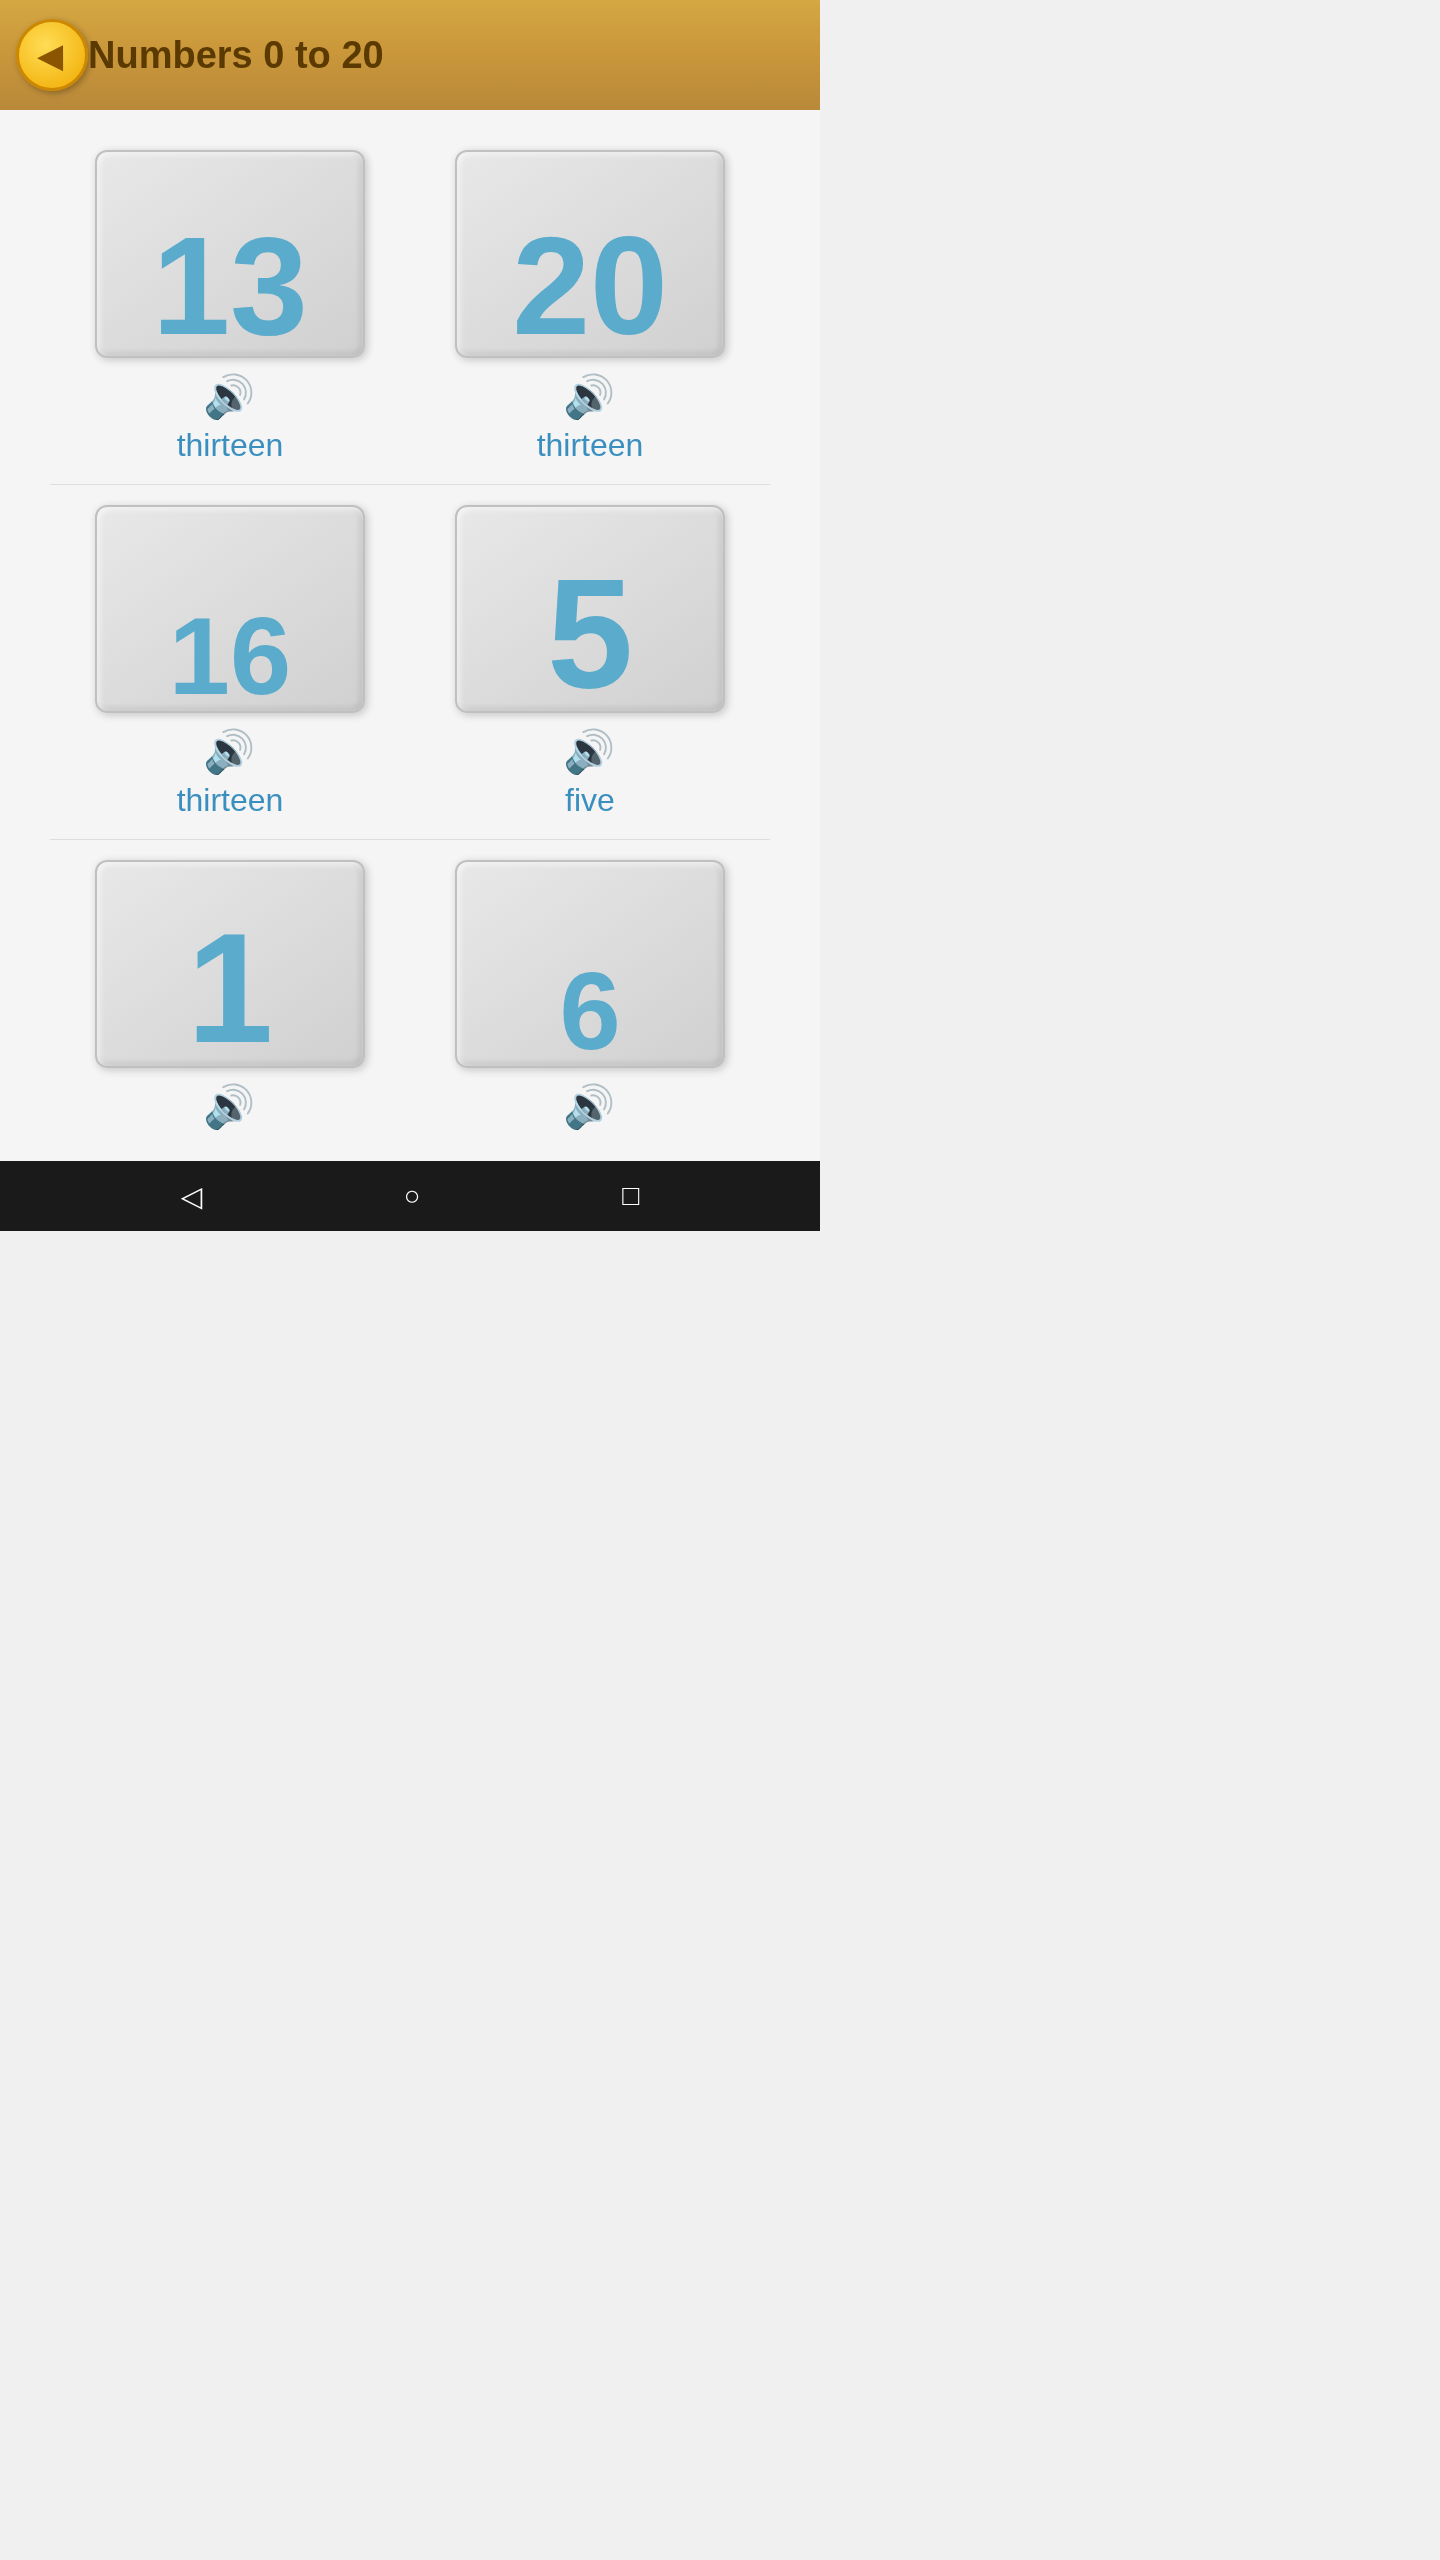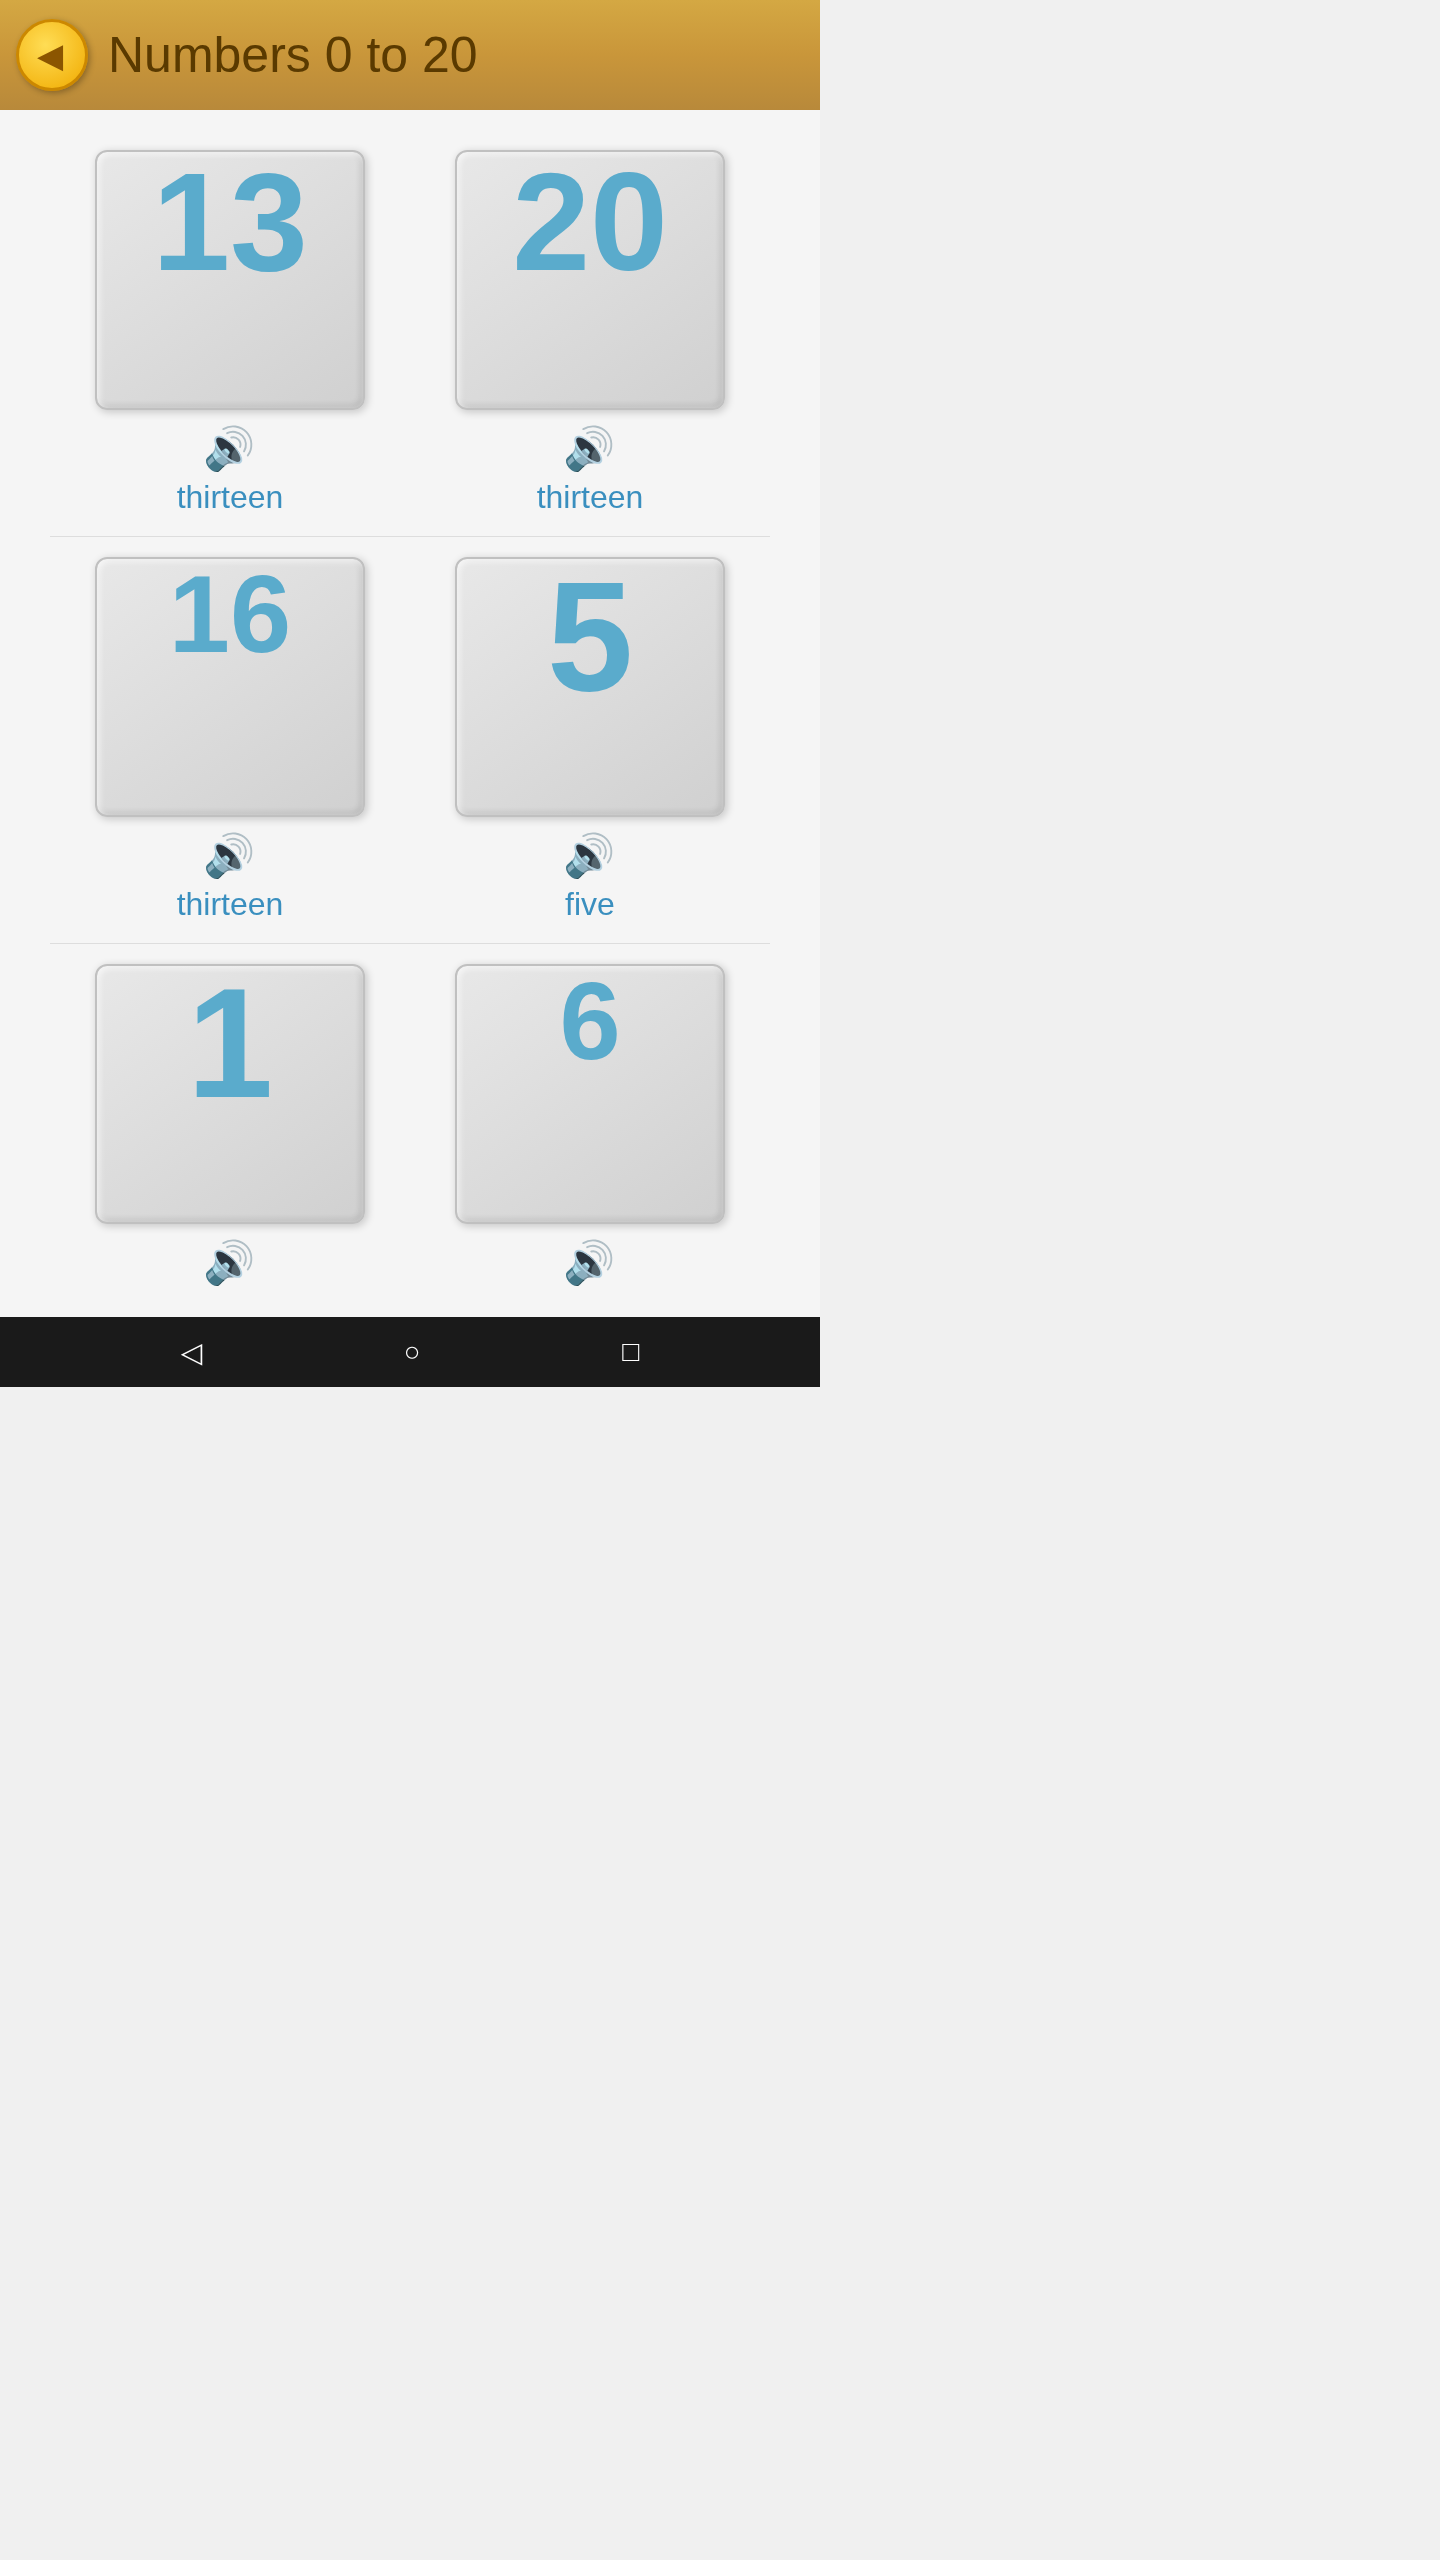--- a/index.html
+++ b/index.html
@@ -39,24 +39,23 @@
     }
 
     .back-arrow {
       font-size: 34px;
       color: #8b5500;
       line-height: 1;
       margin-left: -4px;
     }
 
     .header-title {
-      font-size: 50px;
-      font-weight: normal;
+      font-size: 38px;
+      font-weight: bold;
       color: #5a3a00;
-      margin-left: 20px;
     }
 
     
     .main {
       background-color: #f5f5f5;
       padding: 20px 50px;
     }
 
     
     .number-row {
@@ -75,26 +74,26 @@
     .number-card {
       display: flex;
       flex-direction: column;
       align-items: center;
       width: 300px;
       cursor: pointer;
     }
 
     .number-box {
       width: 270px;
-      height: 260px;
+      height: 208px;
       background: linear-gradient(145deg, #e8e8e8, #d0d0d0);
       border: 2px solid #c0c0c0;
       border-radius: 12px;
       display: flex;
-      align-items: flex-start;
+      align-items: flex-end;
       justify-content: center;
       box-shadow: inset 2px 2px 6px rgba(255,255,255,0.8), inset -2px -2px 6px rgba(0,0,0,0.15), 2px 2px 8px rgba(0,0,0,0.2);
     }
 
     .number-text {
       font-size: 140px;
       font-weight: bold;
       color: #5aabcc;
       line-height: 1;
     }

